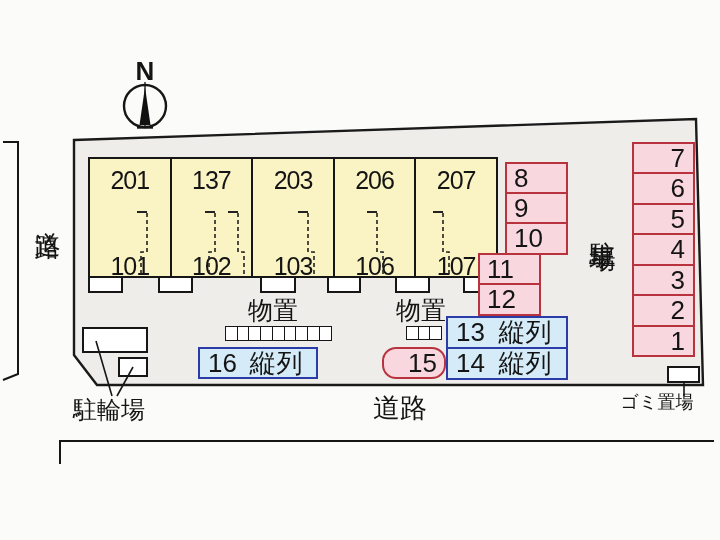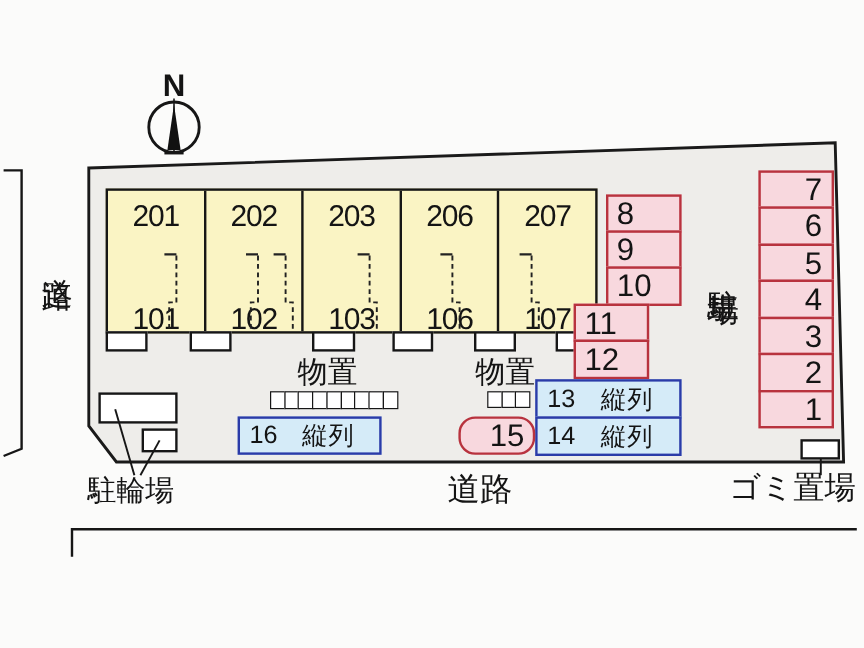--- a/index.html
+++ b/index.html
@@ -26,21 +26,21 @@
     border:2px solid var(--space-border);
     display:flex;align-items:center;
     font-size:26px;z-index:3;
   }
   .space.numleft{padding-left:7px;}
   .space.numright{justify-content:flex-end;padding-right:8px;}
   .tandem{
     background:var(--tandem-fill);
     border:2px solid var(--tandem-border);
     display:flex;align-items:center;
-    font-size:21px;z-index:4;
+    font-size:26px;z-index:4;
   }
   .tandem .tnum{padding-left:8px;}
   .tandem .tlab{flex:1;text-align:center;letter-spacing:1px;}
   .space15{z-index:5;justify-content:flex-end;padding-right:7px;border-radius:14px;}
   
   .whitebox{background:#ffffff;border:2px solid #161616;z-index:3;}
   .porch{background:#ffffff;border:2px solid #161616;z-index:3;}
   
   .cellstrip{display:flex;z-index:3;}
   .cellstrip .cell{flex:1;border:1.5px solid #161616;background:#fff;margin-left:-1.5px;}
@@ -67,21 +67,21 @@
       <line x1="137" y1="127.5" x2="153" y2="127.5" stroke="#161616" stroke-width="2.4"></line>
     </g>
   </svg>
 
   <div class="abs building" style="left:88px;top:157px;width:410px;height:121px;">
     <div class="unit">
       <span class="unum">201</span>
       <span class="unum">101</span>
     </div>
     <div class="unit">
-      <span class="unum">202</span>
+      <span class="unum">137</span>
       <span class="unum">102</span>
     </div>
     <div class="unit">
       <span class="unum">203</span>
       <span class="unum">103</span>
     </div>
     <div class="unit">
       <span class="unum">206</span>
       <span class="unum">106</span>
     </div>
@@ -164,15 +164,15 @@
     </g>
   </svg>
 
   <div class="lbl nlbl" style="left:131px;top:58px;width:28px;">N</div>
   <div class="vlbl" style="left:31px;top:211px;">道路</div>
   <div class="vlbl" style="left:586px;top:220px;">駐車場</div>
   <div class="lbl" style="left:243px;top:297px;width:60px;font-size:25px;">物置</div>
   <div class="lbl" style="left:391px;top:297px;width:60px;font-size:25px;">物置</div>
   <div class="lbl" style="left:57px;top:397px;width:104px;font-size:24px;">駐輪場</div>
   <div class="lbl" style="left:366px;top:394px;width:68px;font-size:27px;">道路</div>
-  <div class="lbl" style="left:601px;top:393px;width:112px;font-size:26px;text-align:right;">ゴミ置場</div>
+  <div class="lbl" style="left:601px;top:393px;width:112px;font-size:18px;">ゴミ置場</div>
 
 </div>
 
 </body></html>

